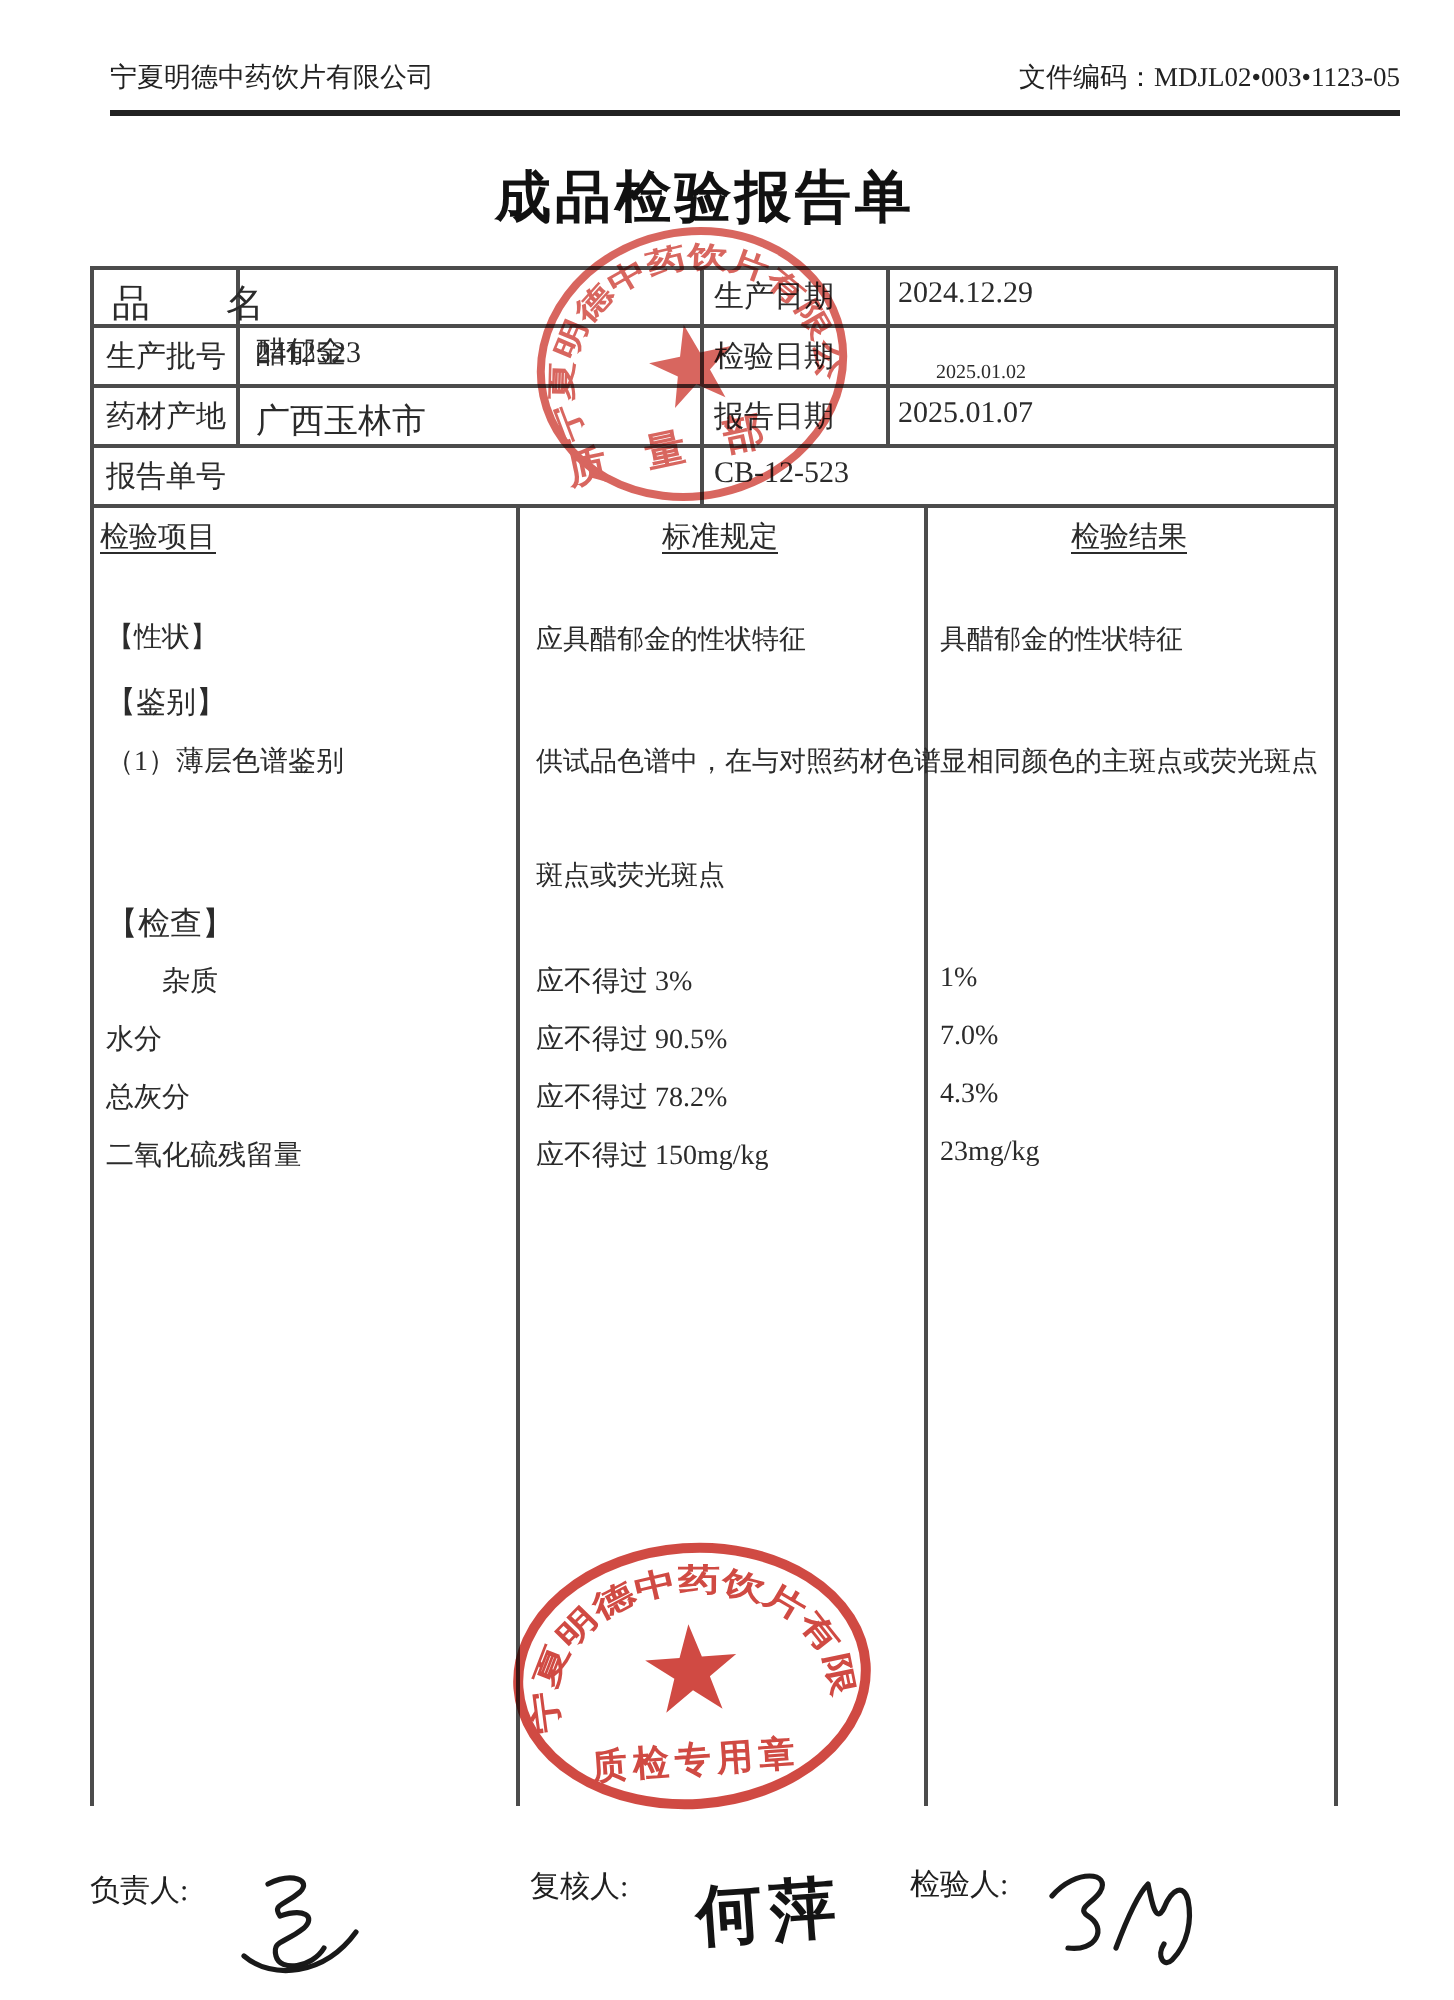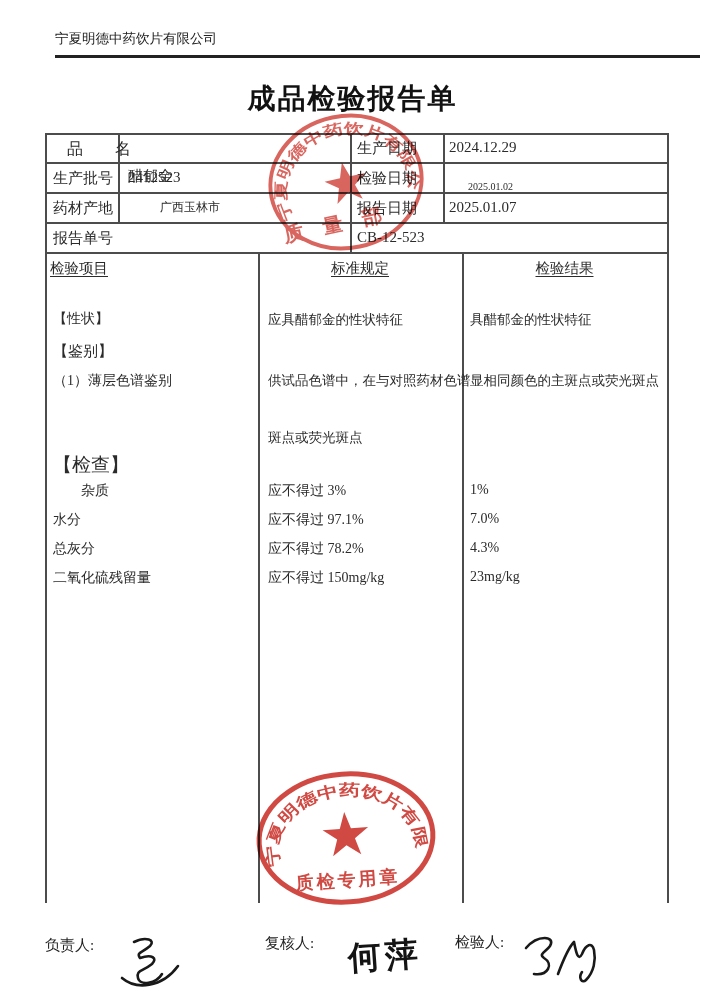--- a/index.html
+++ b/index.html
@@ -22,46 +22,47 @@
   .sig-text{position:absolute;font-size:33px;color:#141414;transform:rotate(-4deg);
             font-weight:600;letter-spacing:4px;}
   .ink{stroke:#191919;stroke-width:2.6;fill:none;stroke-linecap:round;stroke-linejoin:round;}
 </style>
 </head>
 <body>
 
 <div class="page">
 
   <div class="txt hdr" style="left:55px;top:30px;">宁夏明德中药饮片有限公司</div>
+  <div class="txt hdr" style="right:27px;top:30px;">文件编码：MDJL02•003•1123-05</div>
   <div class="hl" style="left:55px;top:55px;width:645px;height:2.6px;background:#222;"></div>
 
   <div class="title">成品检验报告单</div>
 
   <div class="hl" style="left:45px;top:133px;width:624px;"></div>
   <div class="hl" style="left:45px;top:162px;width:624px;"></div>
   <div class="hl" style="left:45px;top:192px;width:624px;"></div>
   <div class="hl" style="left:45px;top:222px;width:624px;"></div>
   <div class="vl" style="left:45px;top:133px;height:119px;"></div>
   <div class="vl" style="left:118px;top:133px;height:89px;"></div>
   <div class="vl" style="left:350px;top:133px;height:119px;"></div>
   <div class="vl" style="left:443px;top:133px;height:89px;"></div>
   <div class="vl" style="left:667px;top:133px;height:119px;"></div>
 
-  <div class="txt" style="left:67px;top:139px;font-size:16px;">品　　名</div>
+  <div class="txt" style="left:56px;top:139px;font-size:19px;">品　　名</div>
   <div class="txt" style="left:128px;top:139px;font-size:15px;margin-top:28px;">醋郁金</div>
   <div class="txt" style="left:357px;top:139px;font-size:15px;">生产日期</div>
   <div class="txt" style="left:449px;top:139px;font-size:15px;">2024.12.29</div>
 
   <div class="txt" style="left:53px;top:169px;font-size:15px;">生产批号</div>
   <div class="txt" style="left:128px;top:169px;font-size:15px;">2412523</div>
   <div class="txt" style="left:357px;top:169px;font-size:15px;">检验日期</div>
   <div class="txt" style="left:468px;top:169px;font-size:10px;margin-top:12px;">2025.01.02</div>
 
   <div class="txt" style="left:53px;top:199px;font-size:15px;">药材产地</div>
-  <div class="txt" style="left:128px;top:199px;font-size:12px;margin-left:32px;">广西玉林市</div>
+  <div class="txt" style="left:128px;top:199px;font-size:17px;">广西玉林市</div>
   <div class="txt" style="left:357px;top:199px;font-size:15px;">报告日期</div>
   <div class="txt" style="left:449px;top:199px;font-size:15px;">2025.01.07</div>
 
   <div class="txt" style="left:53px;top:229px;font-size:15px;">报告单号</div>
   <div class="txt" style="left:357px;top:229px;font-size:15px;">CB-12-523</div>
 
   <div class="hl" style="left:45px;top:252px;width:624px;"></div>
   <div class="vl" style="left:45px;top:252px;height:651px;"></div>
   <div class="vl" style="left:258px;top:252px;height:651px;"></div>
   <div class="vl" style="left:462px;top:252px;height:651px;"></div>
@@ -75,28 +76,28 @@
   <div class="txt nowrap" style="left:268px;top:311px;">应具醋郁金的性状特征</div>
   <div class="txt nowrap" style="left:470px;top:311px;">具醋郁金的性状特征</div>
 
   <div class="txt" style="left:53px;top:342px;font-size:15px;">【鉴别】</div>
 
   <div class="txt" style="left:53px;top:372px;">（1）薄层色谱鉴别</div>
   <div class="txt nowrap" style="left:268px;top:372px;">供试品色谱中，在与对照药材色谱</div>
   <div class="txt nowrap" style="left:268px;top:429px;">斑点或荧光斑点</div>
   <div class="txt nowrap" style="left:470px;top:372px;font-size:13.5px;">显相同颜色的主斑点或荧光斑点</div>
 
-  <div class="txt" style="left:53px;top:452px;font-size:19px;">【检查】</div>
+  <div class="txt" style="left:53px;top:452px;font-size:16px;">【检查】</div>
 
   <div class="txt" style="left:53px;top:482px;margin-left:28px;">杂质</div>
   <div class="txt" style="left:268px;top:482px;">应不得过 3%</div>
   <div class="txt" style="left:470px;top:482px;">1%</div>
 
   <div class="txt" style="left:53px;top:511px;">水分</div>
-  <div class="txt" style="left:268px;top:511px;">应不得过 97.1%</div>
+  <div class="txt" style="left:268px;top:511px;">应不得过 90.5%</div>
   <div class="txt" style="left:470px;top:511px;">7.0%</div>
 
   <div class="txt" style="left:53px;top:540px;">总灰分</div>
   <div class="txt" style="left:268px;top:540px;">应不得过 78.2%</div>
   <div class="txt" style="left:470px;top:540px;">4.3%</div>
 
   <div class="txt" style="left:53px;top:569px;">二氧化硫残留量</div>
   <div class="txt" style="left:268px;top:569px;">应不得过 150mg/kg</div>
   <div class="txt" style="left:470px;top:569px;">23mg/kg</div>
 

